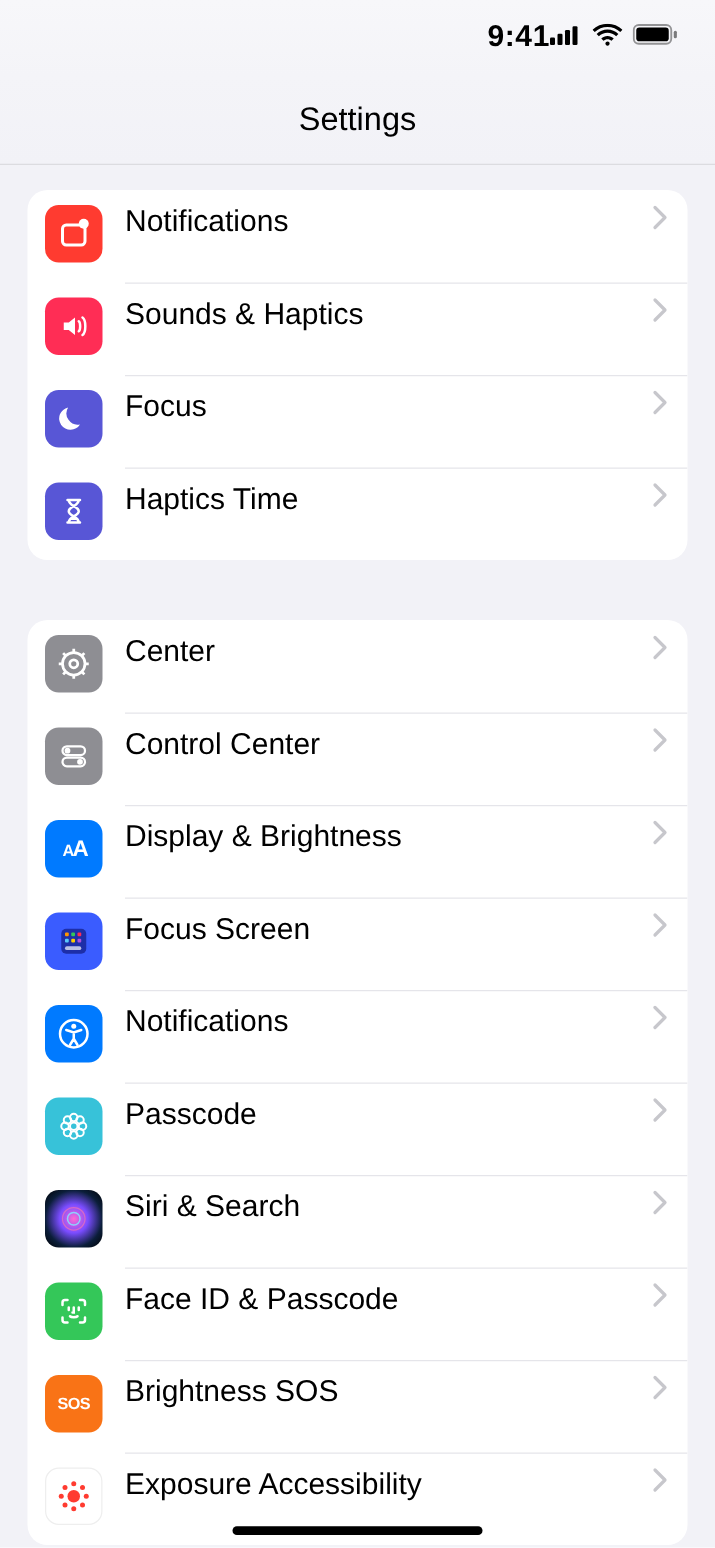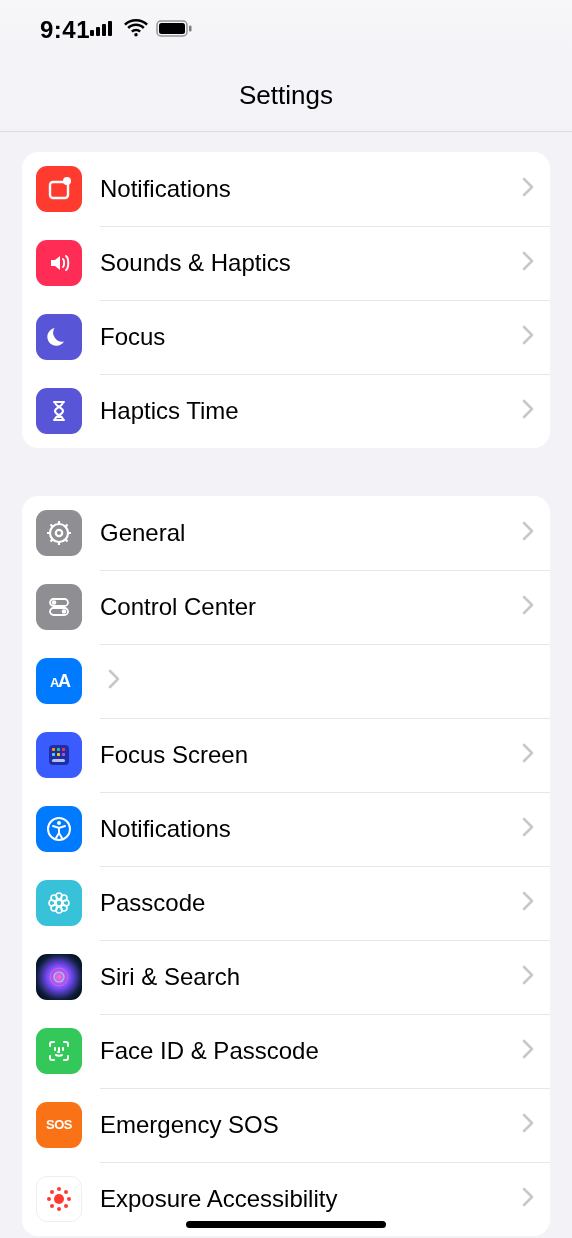--- a/index.html
+++ b/index.html
@@ -7,21 +7,21 @@
   body {
     font-family: -apple-system, "Helvetica Neue", Helvetica, Arial, sans-serif;
     background: #f2f2f7;
     color: #000;
     position: relative;
   }
   .status-bar {
     height: 60px;
     display: flex;
     align-items: center;
-    justify-content: flex-start;
+    justify-content: flex-end;
     padding: 0 30px 0 40px;
     background: linear-gradient(#f7f7fa,#f4f4f8);
   }
   .status-time { font-size: 24px; font-weight: 600; letter-spacing: 0.5px; }
   .status-right { display: flex; align-items: center; gap: 8px; }
   .nav-bar {
     height: 72px;
     display: flex;
     align-items: center;
     justify-content: center;
@@ -32,21 +32,20 @@
   .scroll { height: calc(1238px - 132px); overflow: hidden; padding: 0 22px; }
   .group {
     background: #fff;
     border-radius: 16px;
     margin-top: 22px;
     overflow: hidden;
   }
   .group:first-child { margin-top: 20px; }
   .row {
     display: flex;
-    align-items: center;
     min-height: 74px;
     padding: 12px 16px 12px 14px;
     position: relative;
     cursor: pointer;
   }
   .row + .row::before {
     content: "";
     position: absolute;
     left: 78px; right: 0; top: 0;
     height: 1px;
@@ -171,21 +170,21 @@
               <line x1="15" y1="24" x2="15" y2="27"></line>
               <line x1="3" y1="15" x2="6" y2="15"></line>
               <line x1="24" y1="15" x2="27" y2="15"></line>
               <line x1="6.5" y1="6.5" x2="8.6" y2="8.6"></line>
               <line x1="21.4" y1="21.4" x2="23.5" y2="23.5"></line>
               <line x1="6.5" y1="23.5" x2="8.6" y2="21.4"></line>
               <line x1="21.4" y1="8.6" x2="23.5" y2="6.5"></line>
             </g>
           </svg>
       </div>
-      <div class="row-label">General</div>
+      <div class="row-label">Center</div>
       <span class="chevron"><svg width="12" height="20" viewBox="0 0 12 20">
             <path d="M2 2l8 8-8 8" fill="none" stroke="#c7c7cc" stroke-width="2.6" stroke-linecap="round" stroke-linejoin="round"></path>
           </svg></span>
     </div>
 
     <div class="row">
       <div class="icon-wrap" style="background:#8e8e93">
         <svg width="30" height="30" viewBox="0 0 30 30">
             <rect x="6" y="7" width="18" height="7" rx="3.5" fill="none" stroke="#fff" stroke-width="1.8"></rect>
             <circle cx="10" cy="10.5" r="2.3" fill="#fff"></circle>
@@ -199,20 +198,21 @@
           </svg></span>
     </div>
 
     <div class="row">
       <div class="icon-wrap" style="background:#007aff">
         <svg width="30" height="30" viewBox="0 0 30 30">
             <text x="6" y="21" font-family="Helvetica" font-size="13" font-weight="700" fill="#fff">A</text>
             <text x="14" y="21" font-family="Helvetica" font-size="18" font-weight="700" fill="#fff">A</text>
           </svg>
       </div>
+      <div class="row-label">Display &amp; Brightness</div>
       <span class="chevron"><svg width="12" height="20" viewBox="0 0 12 20">
             <path d="M2 2l8 8-8 8" fill="none" stroke="#c7c7cc" stroke-width="2.6" stroke-linecap="round" stroke-linejoin="round"></path>
           </svg></span>
     </div>
 
     <div class="row">
       <div class="icon-wrap" style="background:#3a5cff">
         <svg width="30" height="30" viewBox="0 0 30 30">
             <rect x="5" y="5" width="20" height="20" rx="4" fill="#1d2ea8"></rect>
             <rect x="8" y="8" width="3" height="3" rx="0.8" fill="#ff9500"></rect>
@@ -296,21 +296,21 @@
             <path d="M2 2l8 8-8 8" fill="none" stroke="#c7c7cc" stroke-width="2.6" stroke-linecap="round" stroke-linejoin="round"></path>
           </svg></span>
     </div>
 
     <div class="row">
       <div class="icon-wrap" style="background:#f97316">
         <svg width="34" height="30" viewBox="0 0 34 30">
             <text x="17" y="19" text-anchor="middle" font-family="Helvetica" font-size="13" font-weight="800" fill="#fff" letter-spacing="-0.5">SOS</text>
           </svg>
       </div>
-      <div class="row-label">Emergency SOS</div>
+      <div class="row-label">Brightness SOS</div>
       <span class="chevron"><svg width="12" height="20" viewBox="0 0 12 20">
             <path d="M2 2l8 8-8 8" fill="none" stroke="#c7c7cc" stroke-width="2.6" stroke-linecap="round" stroke-linejoin="round"></path>
           </svg></span>
     </div>
 
     <div class="row">
       <div class="icon-wrap" style="background:#ffffff;border:1px solid #eee">
         <svg width="30" height="30" viewBox="0 0 30 30">
             <circle cx="15" cy="15" r="5" fill="#ff3b30"></circle>
             <g fill="#ff3b30">

